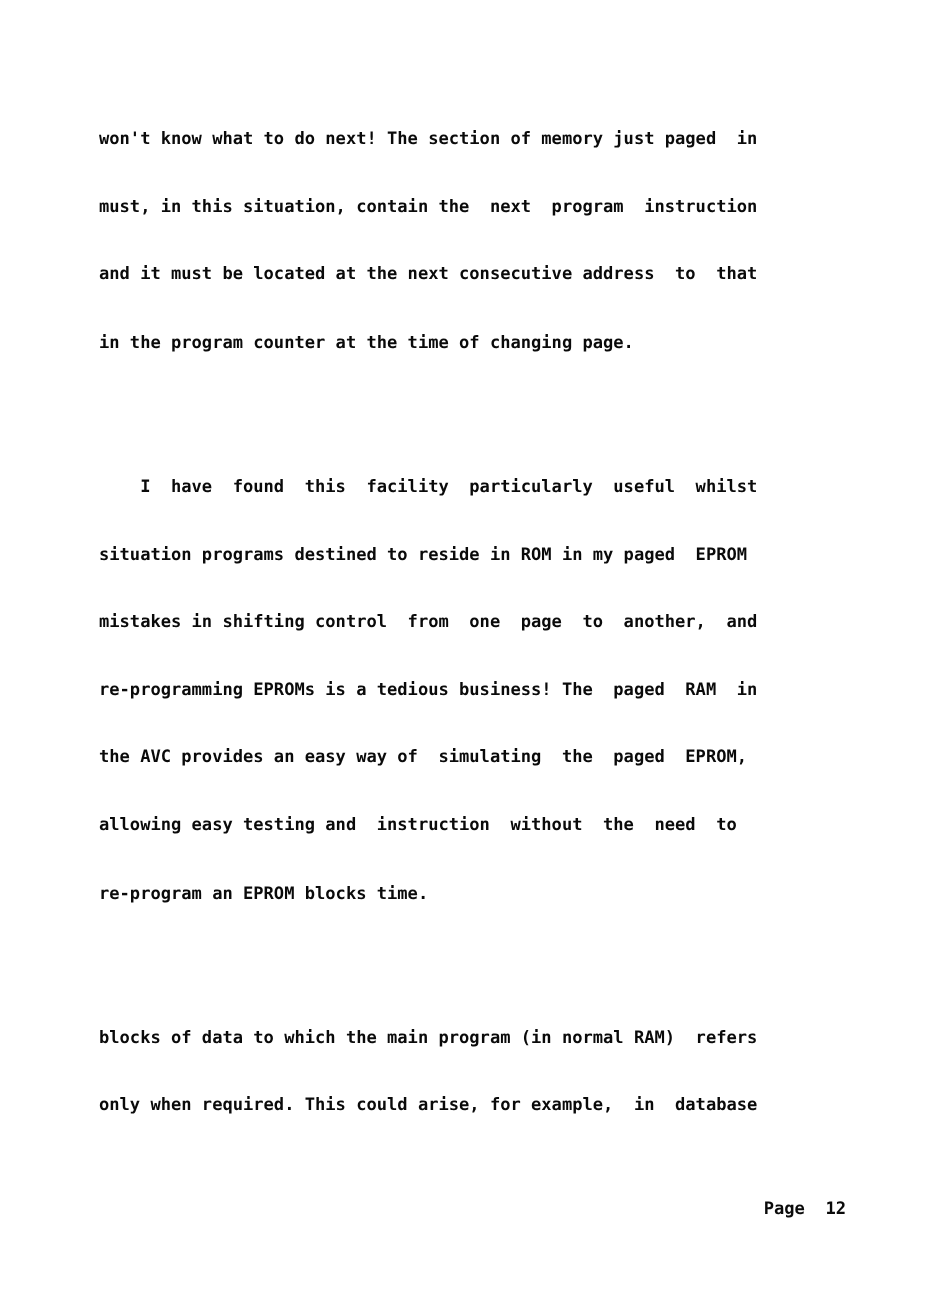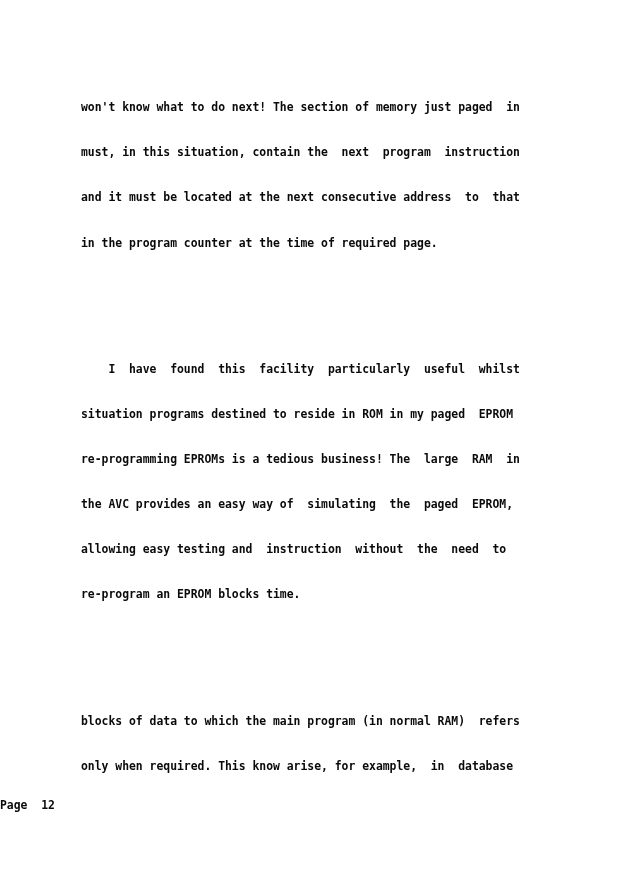--- a/index.html
+++ b/index.html
@@ -22,35 +22,35 @@
     width: 496px;
   }
   .para {
     font-size: 11.4px;
     line-height: 15.05px;
     color: #0a0a0a;
     letter-spacing: 0px;
     white-space: pre-wrap;
     font-weight: 700;
     -webkit-font-smoothing: none;
-    margin: 18px;
+    margin: 3px;
   }
   .para .ln {
     display: block;
     white-space: pre;
   }
   .gap {
     height: 15px;
   }
   .footer {
     position: absolute;
     left: 0;
     top: 798px;
     width: 564px;
-    text-align: left;
+    text-align: right;
     font-size: 11.4px;
     font-weight: 700;
     color: #0a0a0a;
     font-family: "DejaVu Sans Mono", "Liberation Mono", monospace;
     white-space: pre;
   }
   .scan-tint {
     position: absolute;
     inset: 0;
     pointer-events: none;
@@ -61,39 +61,40 @@
 <body>
 
 <div class="page">
 
   <div class="content">
 
     <div class="para">
       <span class="ln">won't know what to do next! The section of memory just paged  in</span>
       <span class="ln">must, in this situation, contain the  next  program  instruction</span>
       <span class="ln">and it must be located at the next consecutive address  to  that</span>
-      <span class="ln">in the program counter at the time of required page.</span>
+      <span class="ln">in the program counter at the time of changing page.</span>
     </div>
 
     <div class="gap"></div>
 
     <div class="para">
       <span class="ln">    I  have  found  this  facility  particularly  useful  whilst</span>
       <span class="ln">situation programs destined to reside in ROM in my paged  EPROM</span>
-      <span class="ln">re-programming EPROMs is a tedious business! The  large  RAM  in</span>
+      <span class="ln">mistakes in shifting control  from  one  page  to  another,  and</span>
+      <span class="ln">re-programming EPROMs is a tedious business! The  paged  RAM  in</span>
       <span class="ln">the AVC provides an easy way of  simulating  the  paged  EPROM,</span>
       <span class="ln">allowing easy testing and  instruction  without  the  need  to</span>
       <span class="ln">re-program an EPROM blocks time.</span>
     </div>
 
     <div class="gap"></div>
 
     <div class="para">
       <span class="ln">blocks of data to which the main program (in normal RAM)  refers</span>
-      <span class="ln">only when required. This know arise, for example,  in  database</span>
+      <span class="ln">only when required. This could arise, for example,  in  database</span>
       
       
     </div>
 
   </div>
 
   <div class="footer">Page  12</div>
 
   <div class="scan-tint"></div>
 </div>

